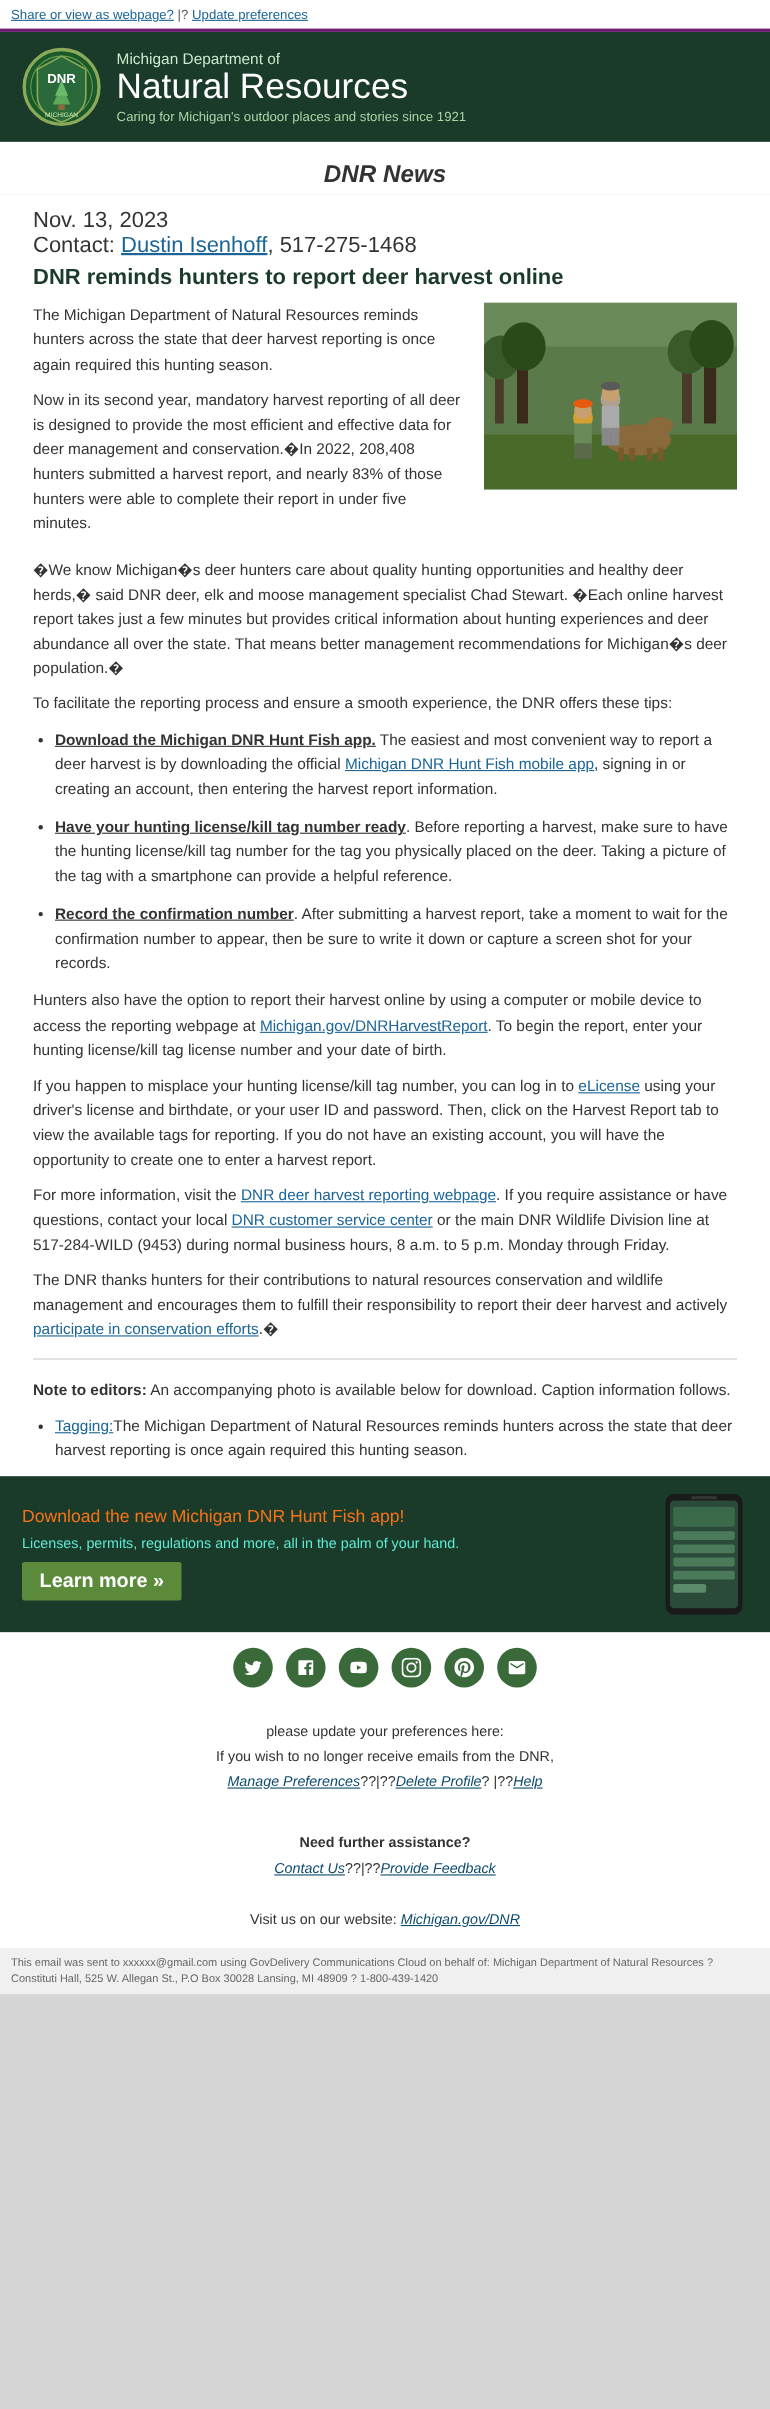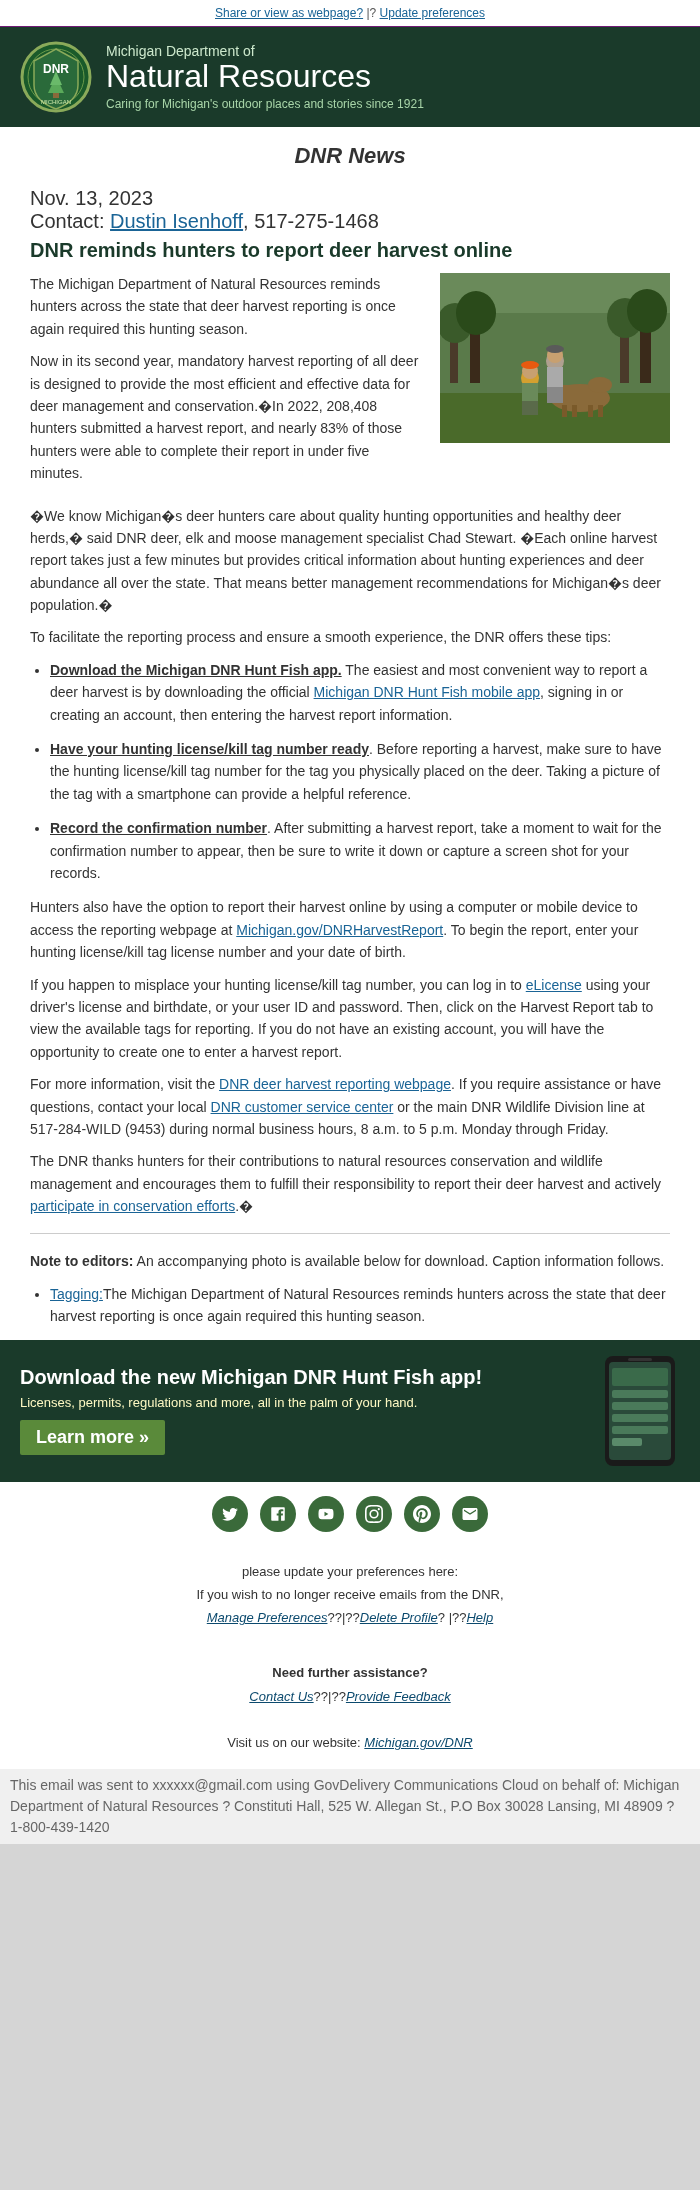--- a/index.html
+++ b/index.html
@@ -12,22 +12,21 @@
       margin: 0 auto;
     }
     a { color: #1a6496; text-decoration: underline; }
 
     
     .top-bar {
       background: #fff;
       padding: 6px 10px;
       font-size: 12px;
       color: #555;
-      border-bottom: 1px solid #701a75;
-      text-align: center;
+      border-bottom: 3px solid #701a75;
     }
 
     
     .header {
       background: #1a3a2a;
       padding: 14px 20px;
       display: flex;
       align-items: center;
       gap: 14px;
     }
@@ -141,28 +140,28 @@
     .app-banner {
       background: #1a3a2a;
       padding: 16px 20px;
       display: flex;
       align-items: center;
       gap: 16px;
       margin: 10px -30px 0 -30px;
     }
     .app-banner-text { flex: 1; }
     .app-banner-title {
-      font-size: 20px;
-      font-weight: bold;
-      color: #ffffff;
+      font-size: 16px;
+      font-weight: normal;
+      color: #f97316;
       margin-bottom: 6px;
     }
     .app-banner-desc {
       font-size: 13px;
-      color: #fef9c3;
+      color: #5eead4;
       margin-bottom: 10px;
     }
     .learn-more-btn {
       display: inline-block;
       background: #5a8a3a;
       color: #fff;
       padding: 7px 16px;
       font-size: 18px;
       font-weight: bold;
       text-decoration: none;
@@ -207,21 +206,21 @@
       color: #333;
       line-height: 1.8;
       margin: 0 -30px;
     }
     .footer a { color: #0c4a6e; font-style: italic; }
     .footer .footer-heading { font-weight: bold; margin-top: 8px; }
 
     
     .bottom-note {
       background: #f0f0f0;
-      font-size: 14px;
+      font-size: 10px;
       color: #666;
       padding: 6px 10px;
       line-height: 1.5;
       margin: 0 -30px -20px -30px;
     }
   </style>
 </head>
 <body>
 
 <div class="top-bar">

